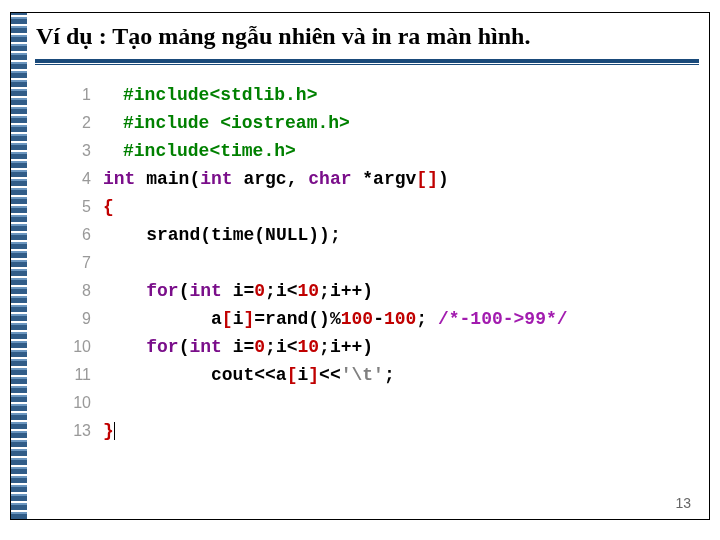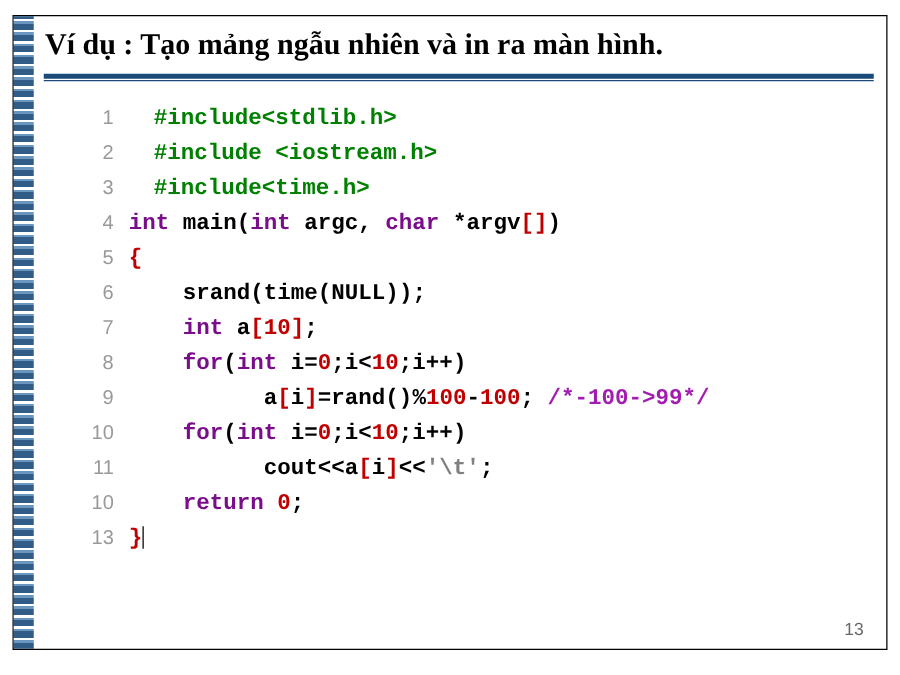--- a/index.html
+++ b/index.html
@@ -119,23 +119,23 @@
     <div class="thin"></div>
   </div>
 
   <div class="code-area" id="code-area">
       <div class="code-line"><span class="gutter">1</span><span><span class="tk-preproc">#include&lt;stdlib.h&gt;</span></span></div>
       <div class="code-line"><span class="gutter">2</span><span><span class="tk-preproc">#include &lt;iostream.h&gt;</span></span></div>
       <div class="code-line"><span class="gutter">3</span><span><span class="tk-preproc">#include&lt;time.h&gt;</span></span></div>
       <div class="code-line"><span class="gutter">4</span><span><span class="tk-keyword">int</span><span> </span><span class="tk-ident">main</span><span class="tk-punct">(</span><span class="tk-keyword">int</span><span class="tk-ident"> argc</span><span class="tk-punct">, </span><span class="tk-keyword">char</span><span class="tk-ident"> *argv</span><span class="tk-brack">[</span><span class="tk-brack">]</span><span class="tk-punct">)</span></span></div>
       <div class="code-line"><span class="gutter">5</span><span><span class="tk-brace">{</span></span></div>
       <div class="code-line"><span class="gutter">6</span><span><span>    </span><span class="tk-ident">srand</span><span class="tk-punct">(</span><span class="tk-ident">time</span><span class="tk-punct">(</span><span class="tk-ident">NULL</span><span class="tk-punct">)</span><span class="tk-punct">)</span><span class="tk-punct">;</span></span></div>
-      <div class="code-line"><span class="gutter">7</span><span><span>    </span><span class="tk-keyword">int</span><span class="tk-ident"> a</span><span class="tk-brack">[</span><span class="tk-num">10</span><span class="tk-brack">]</span><span class="tk-punct">;</span></span></div>
+      <div class="code-line"><span class="gutter">7</span></div>
       <div class="code-line"><span class="gutter">8</span><span><span>    </span><span class="tk-keyword">for</span><span class="tk-punct">(</span><span class="tk-keyword">int</span><span class="tk-ident"> i</span><span class="tk-punct">=</span><span class="tk-num">0</span><span class="tk-punct">;i&lt;</span><span class="tk-num">10</span><span class="tk-punct">;i++)</span></span></div>
       <div class="code-line"><span class="gutter">9</span><span><span class="tk-ident">          a</span><span class="tk-brack">[</span><span class="tk-ident">i</span><span class="tk-brack">]</span><span class="tk-punct">=</span><span class="tk-ident">rand</span><span class="tk-punct">()</span><span class="tk-punct">%</span><span class="tk-num">100</span><span class="tk-punct">-</span><span class="tk-num">100</span><span class="tk-punct">; </span><span class="tk-comment">/*-100-&gt;99*/</span></span></div>
       <div class="code-line"><span class="gutter">10</span><span><span>    </span><span class="tk-keyword">for</span><span class="tk-punct">(</span><span class="tk-keyword">int</span><span class="tk-ident"> i</span><span class="tk-punct">=</span><span class="tk-num">0</span><span class="tk-punct">;i&lt;</span><span class="tk-num">10</span><span class="tk-punct">;i++)</span></span></div>
       <div class="code-line"><span class="gutter">11</span><span><span class="tk-ident">          cout</span><span class="tk-punct">&lt;&lt;a</span><span class="tk-brack">[</span><span class="tk-ident">i</span><span class="tk-brack">]</span><span class="tk-punct">&lt;&lt;</span><span class="tk-str">'\t'</span><span class="tk-punct">;</span></span></div>
-      <div class="code-line"><span class="gutter">10</span><span><span>    </span><span class="tk-keyword">return</span><span> </span><span class="tk-num">0</span><span class="tk-punct">;</span></span></div>
+      <div class="code-line"><span class="gutter">10</span></div>
       <div class="code-line"><span class="gutter">13</span><span><span class="tk-brace">}</span><span class="cursor"></span></span></div>
     </div>
 
   <div class="page-number">13</div>
 </div>
 
 </body></html>

